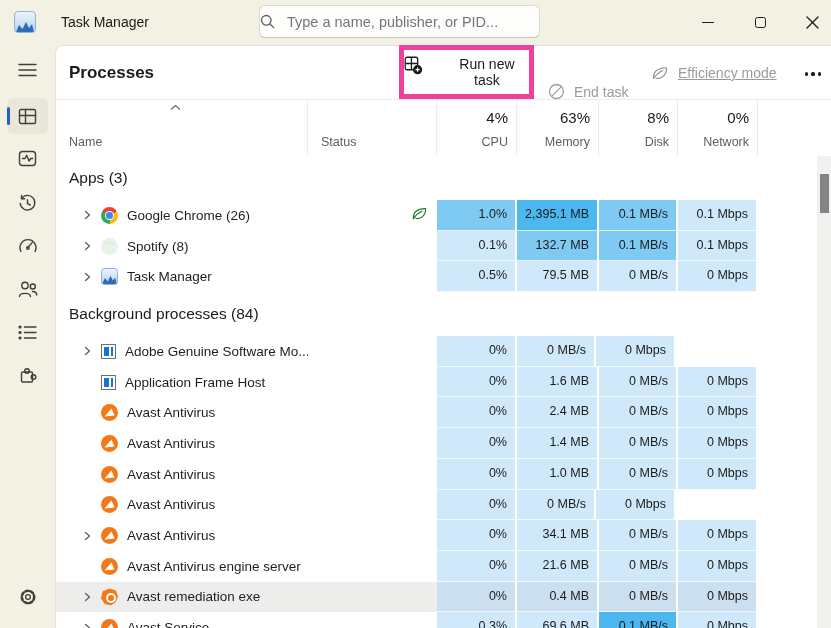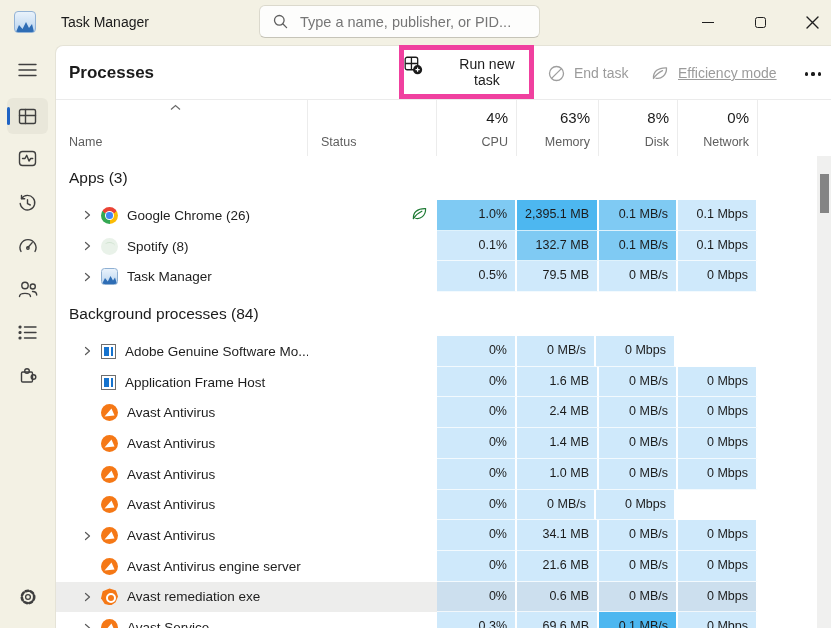--- a/index.html
+++ b/index.html
@@ -7,21 +7,21 @@
   body { font-family:"Liberation Sans", sans-serif; background:#f3f1e4; position:relative; color:#1b1b1b; }
 
   
   .titlebar { position:absolute; left:0; top:0; width:831px; height:45px; background:#f3f1e4; }
   .app-icon { position:absolute; left:14px; top:11px; width:22px; height:22px; border-radius:4px;
               background:linear-gradient(180deg,#e9f2fb,#b9d4ef); border:1px solid #93b3d6;
               display:flex; align-items:flex-end; justify-content:center; overflow:hidden; }
   .win-title { position:absolute; left:61px; top:0; height:45px; line-height:45px; font-size:14px; color:#1a1a1a; }
   .searchbox { position:absolute; left:259px; top:5px; width:281px; height:33px; background:#fdfdfc;
                border:1px solid #dbd9cd; border-bottom-color:#c6c4b8; border-radius:6px;
-               display:flex; align-items:center; padding-left:13px; }
+               display:flex; align-items:center; }
   .searchbox input { border:none; outline:none; background:transparent; font-family:"Liberation Sans",sans-serif;
                font-size:14.5px; color:#3a3a3a; margin-left:12px; width:220px; }
   .searchbox input::placeholder { color:#767676; }
   .winctl { position:absolute; top:0; height:45px; width:46px; display:flex; align-items:center; justify-content:center; }
   .ctl-min { left:685px; } .ctl-max { left:737px; } .ctl-close { left:789px; }
   .glyph-min { width:12px; height:0; border-top:1.4px solid #1f1f1f; }
   .glyph-max { width:11px; height:11px; border:1.3px solid #1f1f1f; border-radius:2.5px; }
 
   
   .sidebar { position:absolute; left:0; top:45px; width:55px; height:583px; background:#f3f1e4; }
@@ -35,21 +35,21 @@
   .panel { position:absolute; left:55px; top:45px; width:776px; height:583px; background:#ffffff;
            border-top-left-radius:8px; border-top:1px solid #e5e3d7; border-left:1px solid #e5e3d7; }
 
   
   .toolbar { position:absolute; left:0; top:0; width:100%; height:54px; border-bottom:1px solid #ebebeb; }
   .page-title { position:absolute; left:13px; top:0; height:54px; line-height:54px; font-size:17px; font-weight:700; color:#1b1b1b; }
   .pink-box { position:absolute; left:343px; top:-1px; width:135px; height:54px; border:5px solid var(--accent-pink,#f0409f);
               display:flex; align-items:center; justify-content:center; z-index:30; background:#fff; }
   .action { position:absolute; top:0; height:54px; display:flex; align-items:center; gap:9px; font-size:14px; }
   .action.disabled { color:#9b9b9b; }
-  .act-end { left:492px; } .act-eff { left:595px;text-decoration:underline; }
+  .act-end { left:492px;align-items:flex-end; } .act-eff { left:595px;text-decoration:underline; }
   .runbtn { display:flex; align-items:flex-start; gap:22px; font-size:14px; color:#1b1b1b; background:none; border:none;
             font-family:"Liberation Sans",sans-serif; cursor:pointer; }
   .more-btn { position:absolute; left:740px; top:19px; width:34px; height:18px; display:flex; align-items:center; justify-content:center; gap:3.5px; }
   .more-btn i { width:3.2px; height:3.2px; border-radius:50%; background:#1b1b1b; }
 
   
   .thead { position:absolute; left:0; top:54px; width:100%; height:56px; display:flex; background:#fff; }
   .th { position:relative; border-right:1px solid #ececec; }
   .th:last-child { border-right:none; }
   .th-name  { width:252px;text-decoration:underline; } .th-status { width:129px; }
@@ -460,21 +460,21 @@
           <span class="chev-box">
             <svg width="9" height="10" viewBox="0 0 9 10">
               <path d="M2.5 1.5 L6.5 5 L2.5 8.5" fill="none" stroke="#5a5a5a" stroke-width="1.2" stroke-linecap="round" stroke-linejoin="round"></path>
             </svg>
           </span>
           <span class="row-icon ic-avast-rem"></span>
           <span>Avast remediation exe</span>
         </div>
         <div class="c-status"></div>
         <div class="c-val h-muted">0%</div>
-        <div class="c-val c-mem h-muted">0.6 MB</div>
+        <div class="c-val c-mem h-muted">0.4 MB</div>
         <div class="c-val c-disk h-muted">0 MB/s</div>
         <div class="c-val c-net h-muted">0 Mbps</div>
       </div>
       <div class="prow">
         <div class="c-name">
           <span class="chev-box">
             <svg width="9" height="10" viewBox="0 0 9 10">
               <path d="M2.5 1.5 L6.5 5 L2.5 8.5" fill="none" stroke="#5a5a5a" stroke-width="1.2" stroke-linecap="round" stroke-linejoin="round"></path>
             </svg>
           </span>

